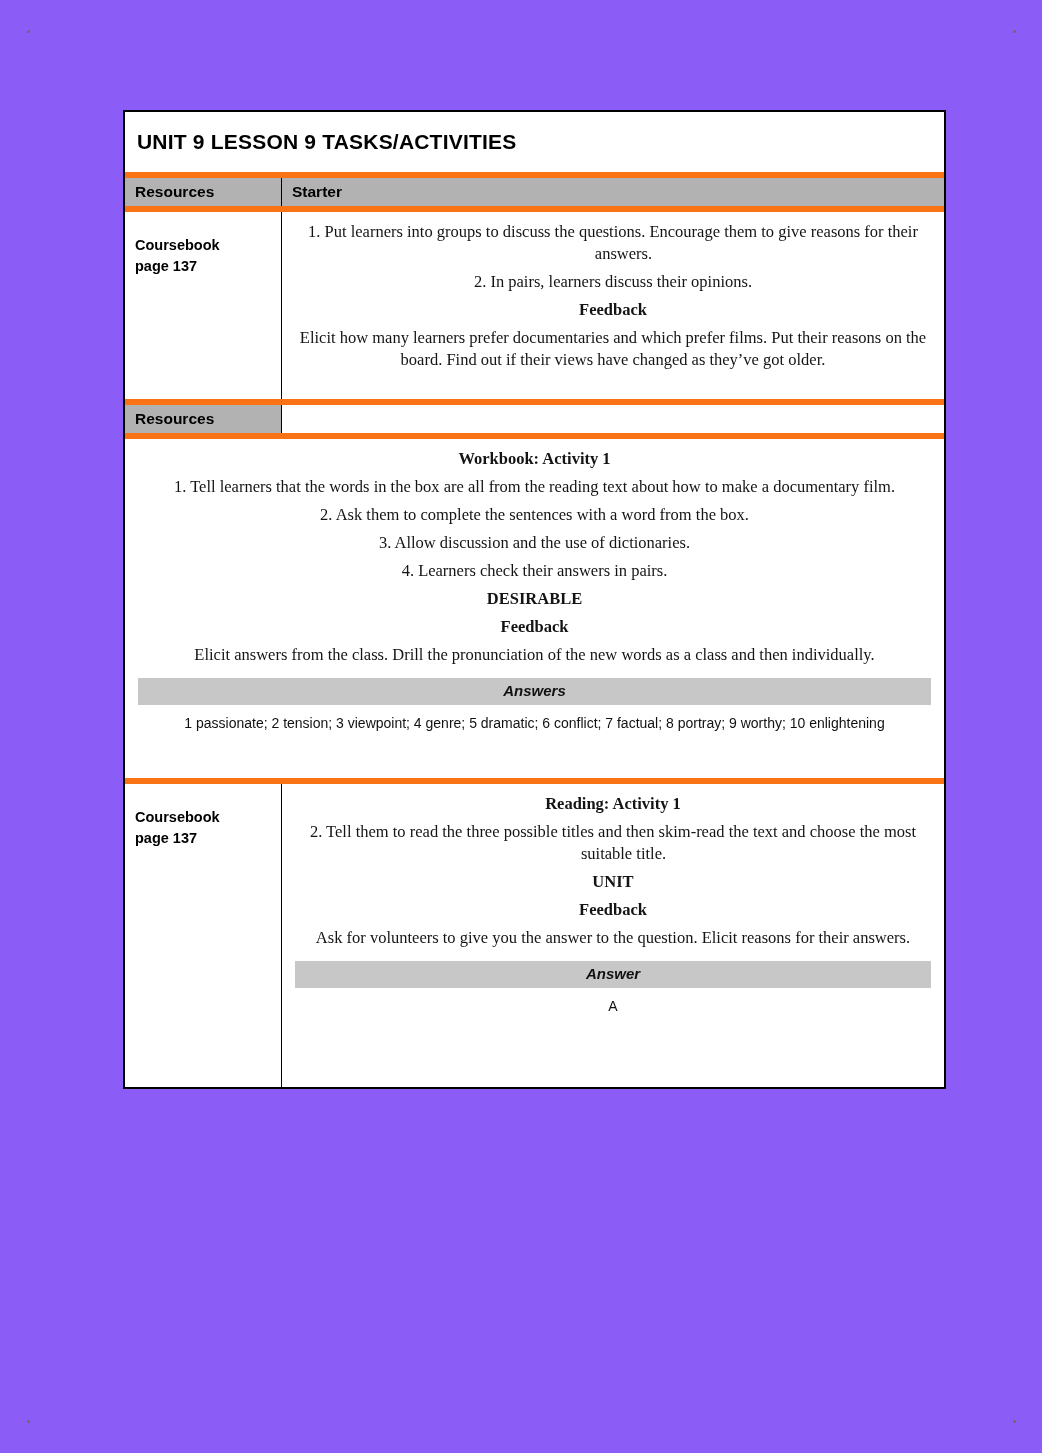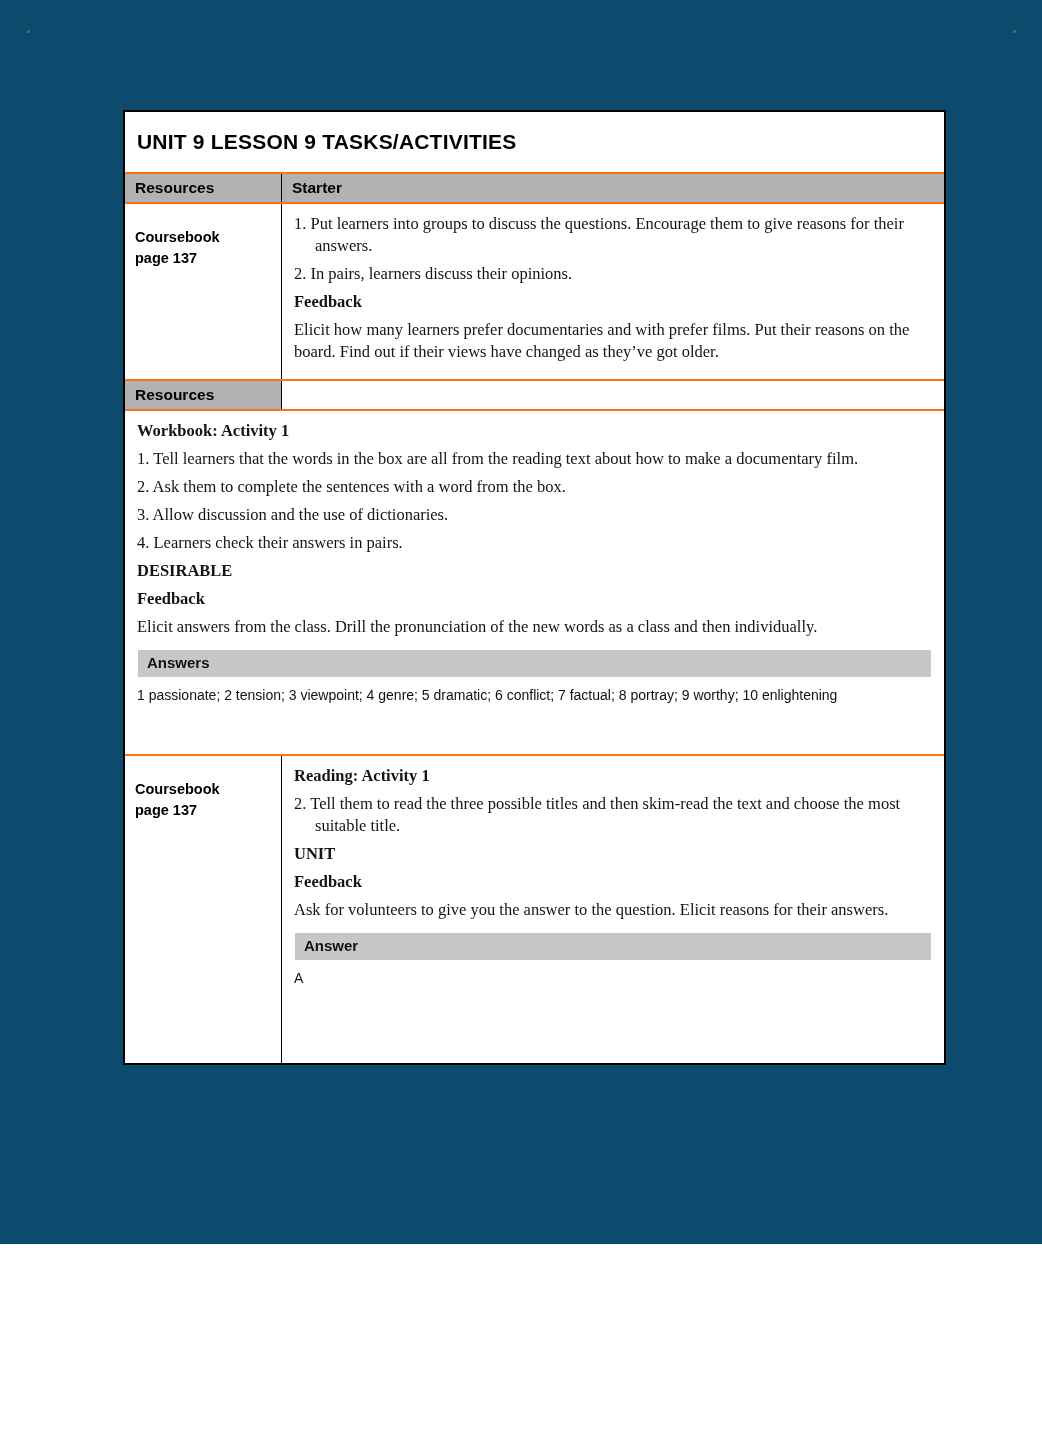--- a/index.html
+++ b/index.html
@@ -3,22 +3,22 @@
 <meta charset="utf-8">
 <style>
   html, body {
     margin: 0;
     padding: 0;
     background: #ffffff;
   }
   .page {
     position: relative;
     width: 1042px;
-    height: 1244px;
-    background: #0c4a6e;
+    height: 1453px;
+    background: #8b5cf6;
     font-family: "Liberation Serif", serif;
     color: #141414;
     overflow: hidden;
   }
   .crop-mark {
     position: absolute;
     width: 3px;
     height: 3px;
     border-radius: 50%;
     background: #6a6a6a;
@@ -47,21 +47,21 @@
   .title-row h1 {
     margin: 0;
     font-family: "Liberation Sans", sans-serif;
     font-weight: bold;
     font-size: 21px;
     letter-spacing: 0.2px;
     color: #000;
   }
   .row {
     display: flex;
-    border-top: 2px solid #f97316;
+    border-top: 6px solid #f97316;
     box-sizing: border-box;
   }
   .cell {
     box-sizing: border-box;
     min-width: 0;
   }
   .cell.left {
     flex: 0 0 157px;
     width: 157px;
     border-right: 1px solid #000;
@@ -80,23 +80,24 @@
   }
   .resource-cell {
     font-family: "Liberation Sans", sans-serif;
     font-weight: bold;
     font-size: 14.5px;
     line-height: 21px;
     color: #000;
     padding: 23px 10px;
   }
   .body-cell {
-    padding: 9px 12px 10px;
+    padding: 9px 12px 22px;
     font-size: 16.5px;
     line-height: 22px;
+    text-align: center;
   }
   .body-cell p { margin: 0 0 6px; }
   .step {
     padding-left: 21px;
     text-indent: -21px;
   }
   .activity-heading {
     font-weight: bold;
     margin: 0 0 7px;
   }
@@ -107,20 +108,21 @@
   .para { margin: 0 0 6px; }
   .answers-bar {
     background: var(--answers-bg, #c7c7c7);
     font-family: "Liberation Sans", sans-serif;
     font-weight: bold;
     font-size: 15px;
     color: #111;
     padding: 4px 9px 5px;
     margin: 12px 1px 6px;
     line-height: 18px;
+    font-style: italic;
   }
   .answers-text {
     font-family: "Liberation Sans", sans-serif;
     font-size: 14px;
     line-height: 25px;
     color: #111;
     margin: 0;
   }
   .row-starter  { min-height: 160px; }
   .row-workbook { min-height: 345px; }
@@ -149,21 +151,21 @@
 
     <div class="row row-starter">
       <div class="cell left resource-cell">
         <div>Coursebook</div>
         <div>page 137</div>
       </div>
       <div class="cell right body-cell">
         <p class="step">1. Put learners into groups to discuss the questions. Encourage them to give reasons for their answers.</p>
         <p class="step">2. In pairs, learners discuss their opinions.</p>
         <p class="bold-label">Feedback</p>
-        <p class="para">Elicit how many learners prefer documentaries and with prefer films. Put their reasons on the board. Find out if their views have changed as they’ve got older.</p>
+        <p class="para">Elicit how many learners prefer documentaries and which prefer films. Put their reasons on the board. Find out if their views have changed as they’ve got older.</p>
       </div>
     </div>
 
     <div class="row header-row">
       <div class="cell left">Resources</div>
     </div>
 
     <div class="row row-workbook">
       <div class="cell right body-cell">
         <p class="activity-heading">Workbook: Activity 1</p>

